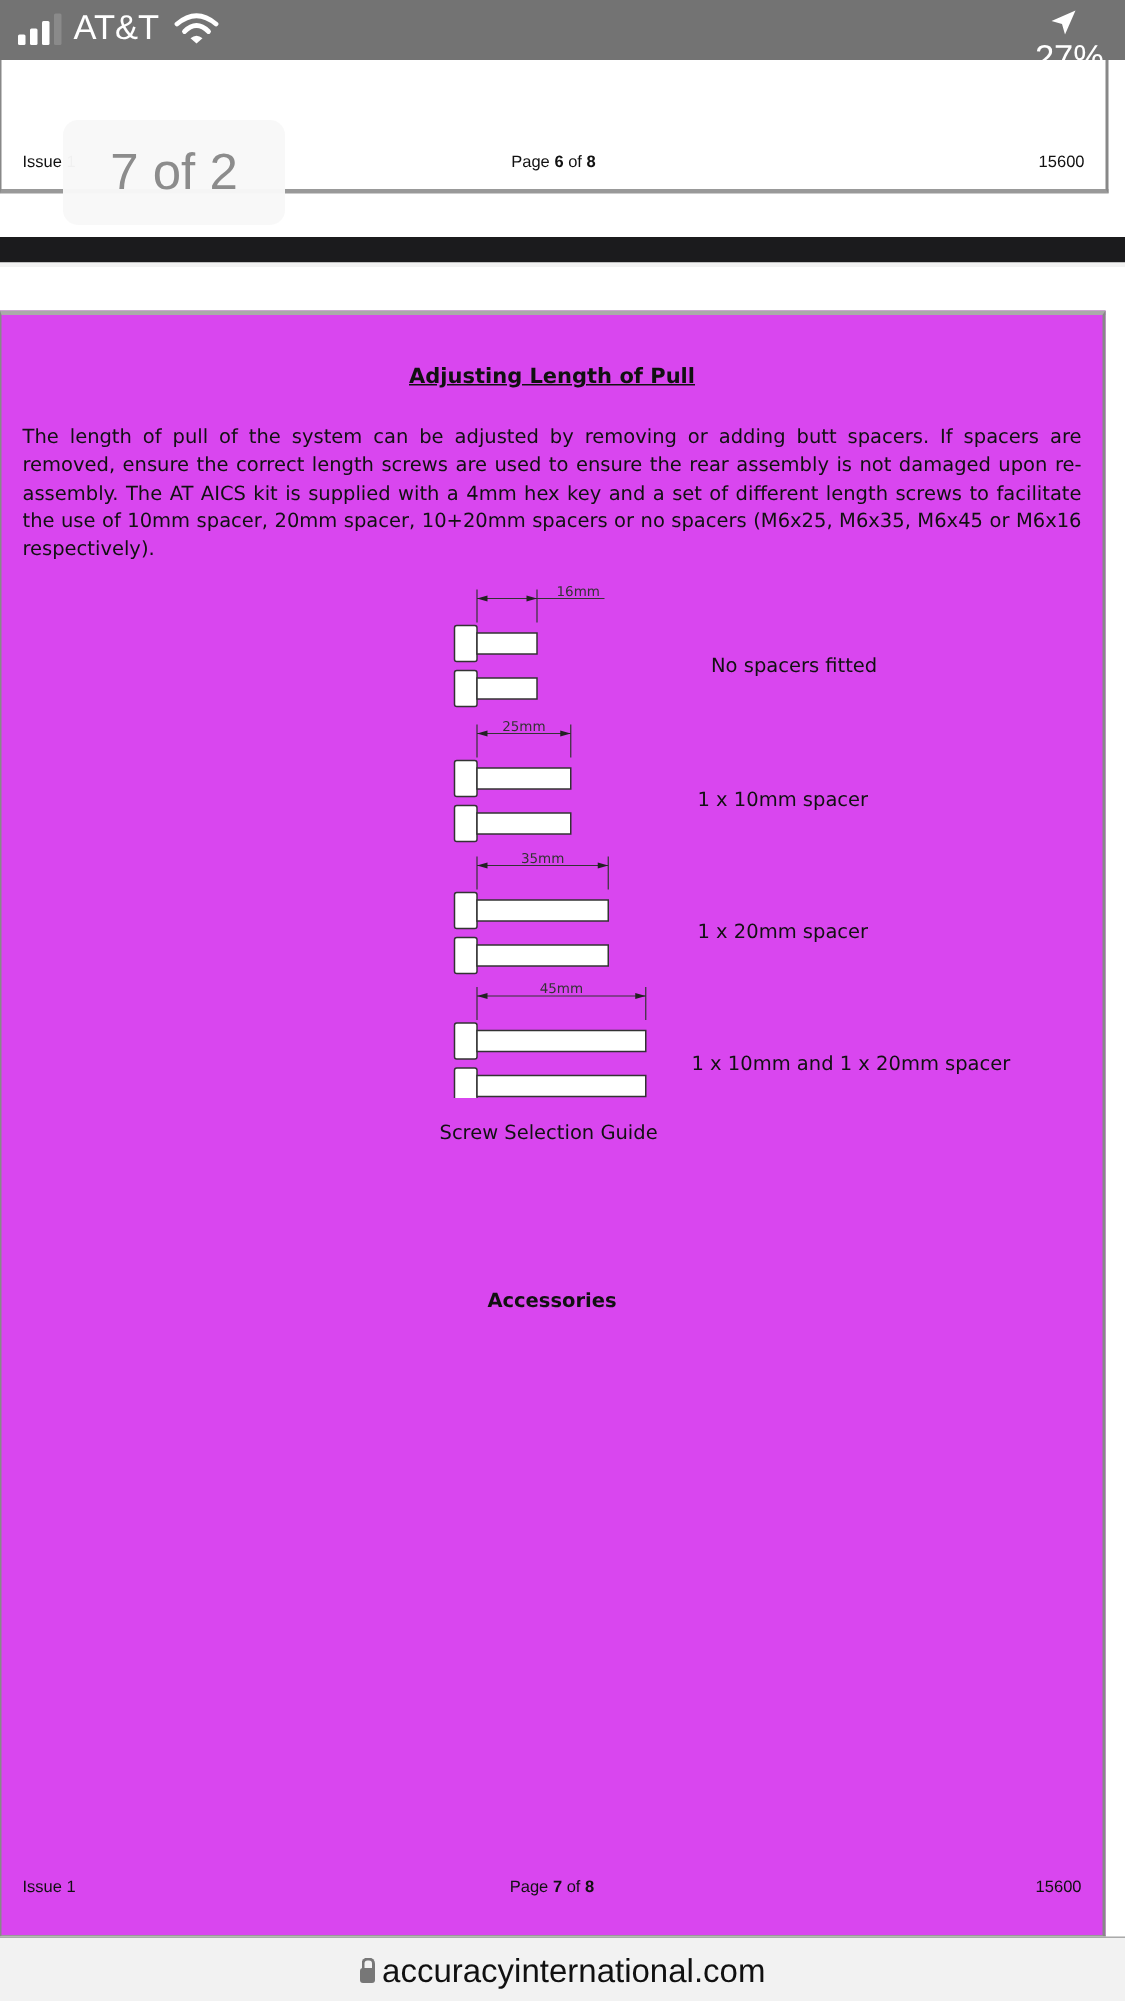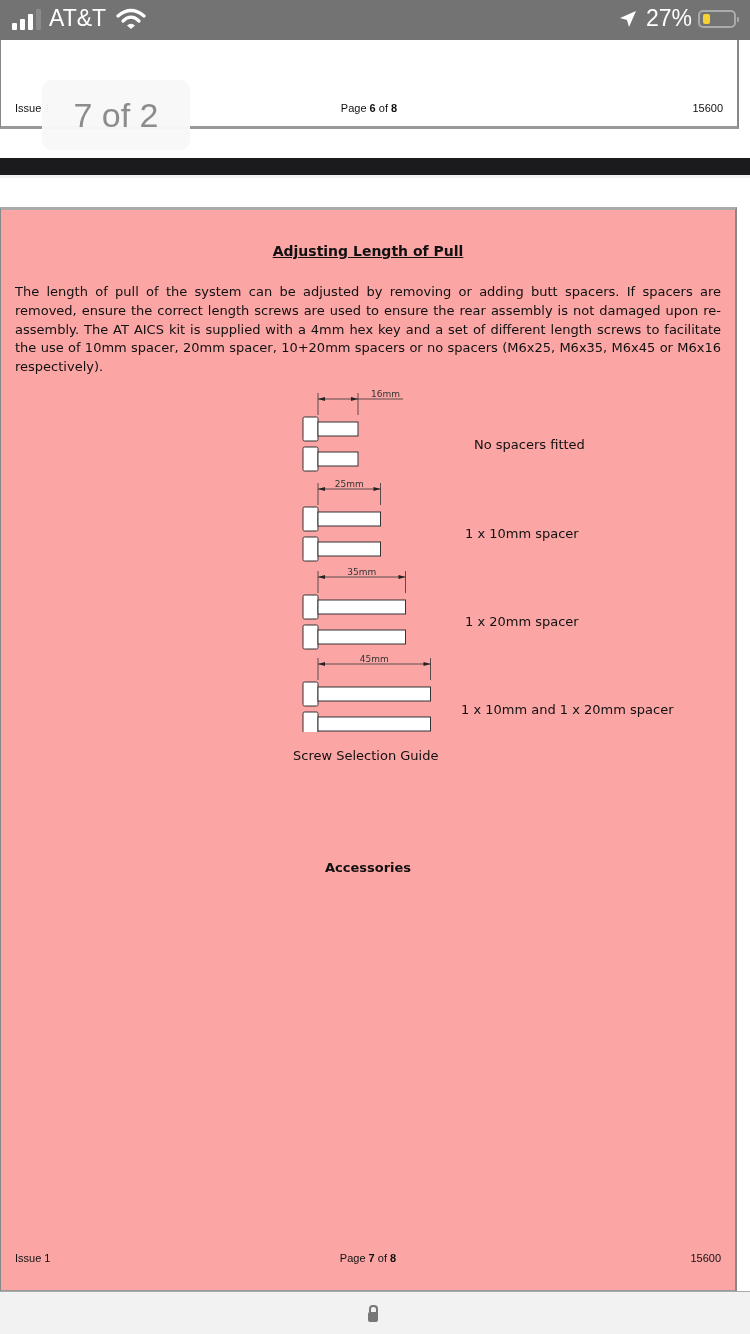--- a/index.html
+++ b/index.html
@@ -4,36 +4,36 @@
 <style>
   html, body { margin:0; padding:0; }
   body { width:750px; height:1334px; position:relative; overflow:hidden; background:#ffffff; font-family:"DejaVu Sans", sans-serif; }
   .status-bar { position:absolute; left:0; top:0; width:750px; height:40px; background:#737373; color:#fff; }
   .sb-left { position:absolute; left:12px; top:5px; display:flex; align-items:center; font-family:"Liberation Sans", sans-serif; font-size:23px; }
   .signal { display:flex; align-items:flex-end; gap:3px; height:22px; margin-right:8px; }
   .signal span { width:5px; background:#fff; border-radius:1px; }
   .signal span.dim { background:#8a8a8a; }
   .wifi { margin-left:10px; }
   .sb-time { position:absolute; left:0; right:0; top:5px; text-align:center; font-family:"Liberation Sans", sans-serif; font-size:23px; }
-  .sb-right { position:absolute; right:14px; top:5px; display:flex; align-items:center; font-family:"Liberation Sans", sans-serif; font-size:23px; }
+  .sb-right { position:absolute; right:14px; top:5px; display:flex; align-items:center; font-family:"Liberation Sans", sans-serif; font-size:23px;flex-direction:column; }
   .battery { width:38px; height:18px; border:2px solid #aaa; border-radius:5px; margin-left:6px; position:relative; box-sizing:border-box; }
   .battery-fill { position:absolute; left:3px; top:2px; width:7px; height:10px; background:#f5d233; border-radius:2px; }
   .battery-tip { position:absolute; right:-5px; top:5px; width:2px; height:5px; background:#aaa; border-radius:1px; }
 
   .page-top { position:absolute; left:0; top:40px; width:736px; height:86px; border-left:1px solid #888; border-right:2px solid #888; border-bottom:3px solid #999; background:#fff; }
   .footer-row { position:absolute; left:14px; right:14px; font-family:"Liberation Sans", sans-serif; font-size:11px; color:#111; }
   .footer-row .f-left { position:absolute; left:0; }
   .footer-row .f-center { position:absolute; left:0; right:0; text-align:center; }
   .footer-row .f-right { position:absolute; right:0; }
   .page-indicator { position:absolute; left:42px; top:80px; width:148px; height:70px; background:rgba(248,248,248,0.97); border-radius:10px; color:#8c8c8c; font-family:"Liberation Sans", sans-serif; font-size:34px; display:flex; align-items:center; justify-content:center; }
 
   .dark-band { position:absolute; left:0; top:158px; width:750px; height:17px; background:#1b1b1d; }
   .gap-band { position:absolute; left:0; top:175px; width:750px; height:3px; background:#f2f2f2; }
 
-  .page-main { position:absolute; left:0; top:207px; width:734px; height:1080px; border-top:3px solid #aaa; border-left:1px solid #888; border-right:2px solid #888; border-bottom:3px solid #999; background:#fca5a5; box-sizing:content-box; }
+  .page-main { position:absolute; left:0; top:207px; width:734px; height:1080px; border-top:3px solid #aaa; border-left:1px solid #888; border-right:2px solid #888; border-bottom:3px solid #999; background:#d946ef; box-sizing:content-box; }
   .title { position:absolute; left:0; right:0; top:33px; text-align:center; font-family:"DejaVu Sans", sans-serif; font-weight:bold; font-size:14px; text-decoration:underline; color:#111; }
   .para { position:absolute; left:14px; right:14px; font-family:"DejaVu Sans", sans-serif; font-size:13px; line-height:18.8px; color:#111; text-align:justify; }
   .para1 { top:73px; }
   .para2 { top:637px; text-align:left; }
   .subhead { position:absolute; left:0; right:0; top:604px; text-align:center; font-weight:bold; font-size:13px; color:#111;margin-top:46px; }
   .diagram { position:absolute; left:290px; top:172px; width:160px; height:350px; }
   .spacer-label { position:absolute; font-size:13px; color:#111; white-space:nowrap; }
   .caption { position:absolute; left:292px; top:538px; font-size:13px; color:#111; }
 
   .url-bar { position:absolute; left:0; top:1291px; width:750px; height:43px; background:#f2f2f2; border-top:1px solid #aaa; display:flex; align-items:center; justify-content:center; font-family:"Liberation Sans", sans-serif; font-size:22px; color:#111; }
@@ -141,13 +141,14 @@
 
   <div class="footer-row" style="top:1042px">
     <span class="f-left">Issue 1</span>
     <span class="f-center"><span>Page </span><b>7</b><span> of </span><b>8</b></span>
     <span class="f-right">15600</span>
   </div>
 </div>
 
 <div class="url-bar">
   <span class="lock"></span>
+  <span>accuracyinternational.com</span>
 </div>
 
 </body></html>

